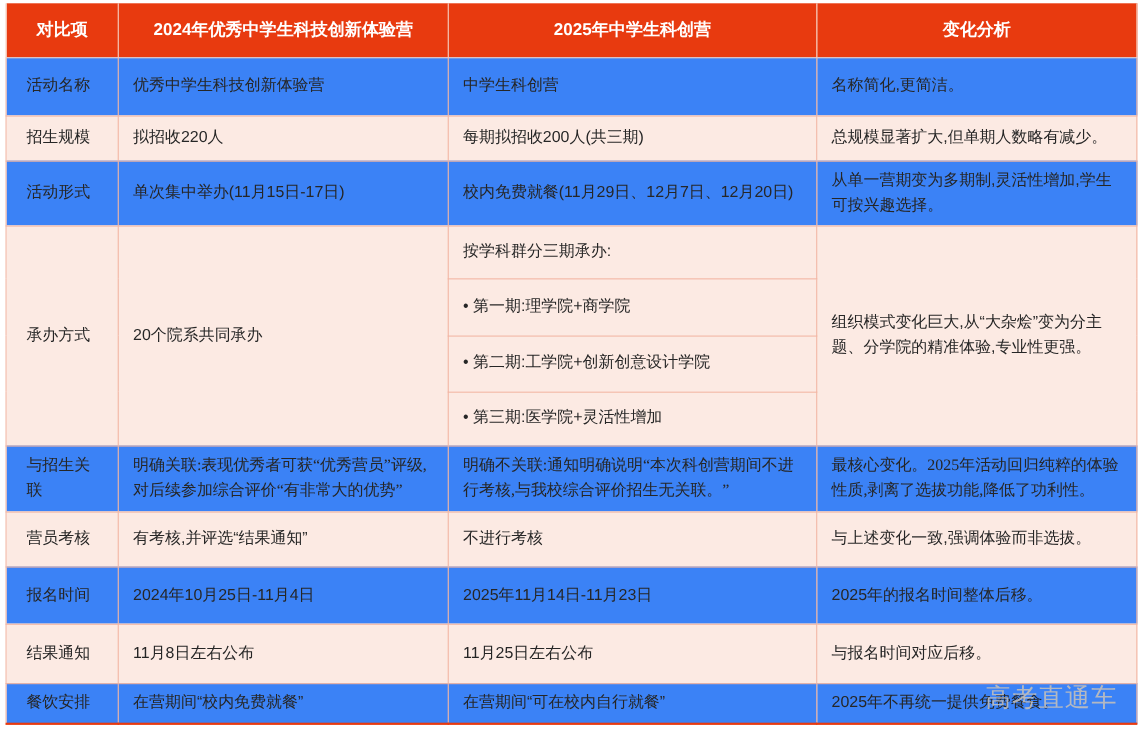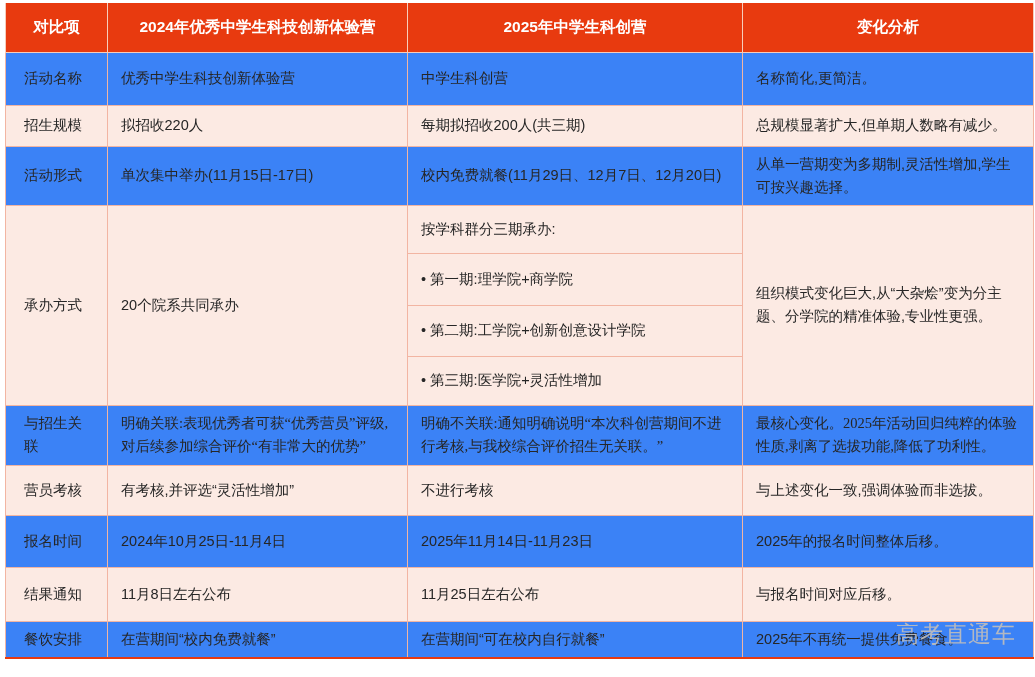--- a/index.html
+++ b/index.html
@@ -133,21 +133,21 @@
         <td>• 第三期:医学院+灵活性增加</td>
       </tr>
       <tr class="r4">
         <td class="lbl">与招生关联</td>
         <td>明确关联:表现优秀者可获“优秀营员”评级,对后续参加综合评价“有非常大的优势”</td>
         <td>明确不关联:通知明确说明“本次科创营期间不进行考核,与我校综合评价招生无关联。”</td>
         <td>最核心变化。2025年活动回归纯粹的体验性质,剥离了选拔功能,降低了功利性。</td>
       </tr>
       <tr class="r5 alt">
         <td class="lbl">营员考核</td>
-        <td>有考核,并评选“灵活性增加”</td>
+        <td>有考核,并评选“结果通知”</td>
         <td>不进行考核</td>
         <td>与上述变化一致,强调体验而非选拔。</td>
       </tr>
       <tr class="r6">
         <td class="lbl">报名时间</td>
         <td>2024年10月25日-11月4日</td>
         <td>2025年11月14日-11月23日</td>
         <td>2025年的报名时间整体后移。</td>
       </tr>
       <tr class="r7 alt">

